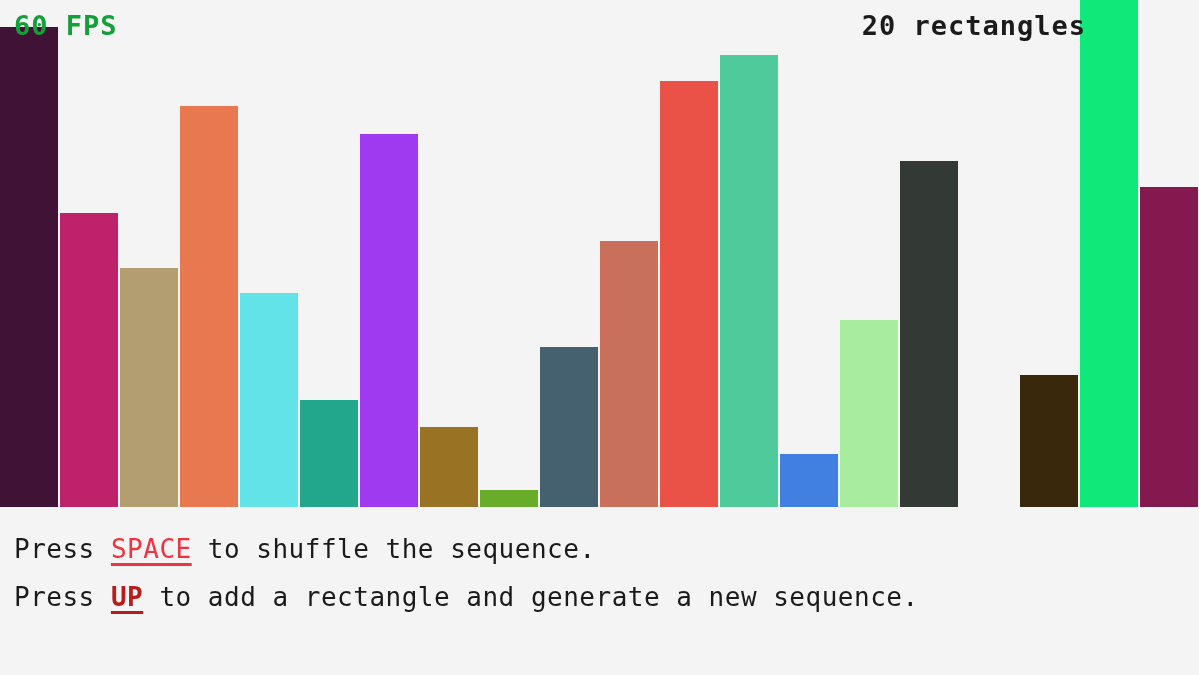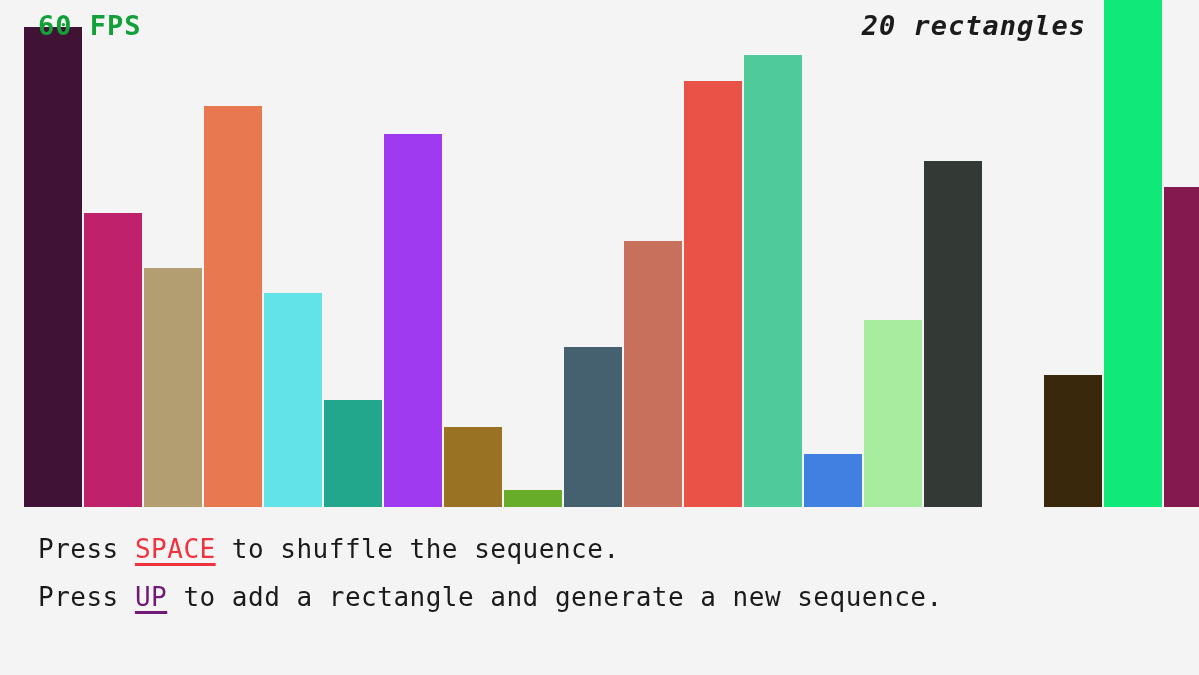--- a/index.html
+++ b/index.html
@@ -13,21 +13,20 @@
     height: 675px;
     overflow: hidden;
     font-family: "DejaVu Sans Mono", "Liberation Mono", monospace;
     position: relative;
   }
   #app {
     position: relative;
     width: 1090px;
     height: 675px;
     background: #f4f4f4;
-    margin-left: 24px;
   }
 
   
   #chart-area {
     position: absolute;
     left: 0;
     top: 0;
     width: 1199px;
     height: 507px;
   }
@@ -46,24 +45,23 @@
     letter-spacing: 1px;
     white-space: nowrap;
     line-height: 1;
   }
   #fps-counter {
     left: 14px;
     top: 12px;
     color: #12a038;
   }
   #rect-count {
-    right: 28px;
+    right: 4px;
     top: 12px;
     color: #1b1b1b;
-    font-style: italic;
   }
 
   
   #instructions {
     position: absolute;
     left: 0;
     top: 507px;
     width: 1199px;
     height: 168px;
     background: #f4f4f4;
@@ -111,16 +109,16 @@
       <div class="bar" style="left: 1080px; width: 58px; height: 507px; background: rgb(17, 232, 122);"></div>
       <div class="bar" style="left: 1140px; width: 58px; height: 320px; background: rgb(132, 25, 79);"></div>
     </div>
 
   <div class="hud" id="fps-counter" style="color: rgb(18, 160, 56);">60 FPS</div>
 
   <div class="hud" id="rect-count" style="color: rgb(27, 27, 27);">20 rectangles</div>
 
   <div id="instructions">
       <div class="instruction-line"><span>Press </span><span class="key" style="color: rgb(239, 51, 64);">SPACE</span><span> to shuffle the sequence.</span></div>
-      <div class="instruction-line"><span>Press </span><span class="key" style="color: #701a75;">UP</span><span> to add a rectangle and generate a new sequence.</span></div>
+      <div class="instruction-line"><span>Press </span><span class="key" style="color: #b91c1c; font-weight: bold;">UP</span><span> to add a rectangle and generate a new sequence.</span></div>
     </div>
 
 </div>
 
 </body></html>

